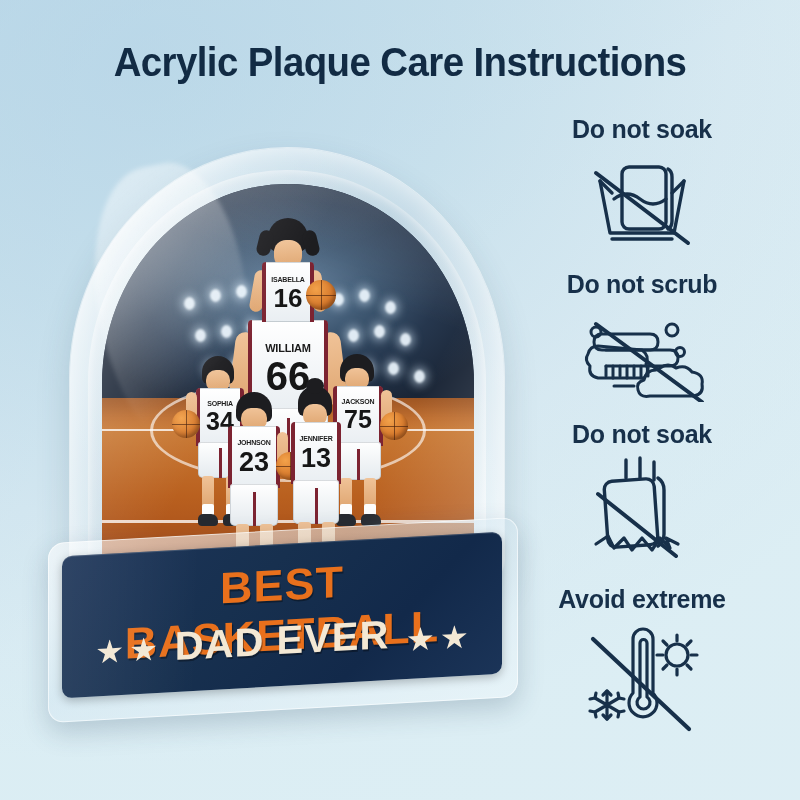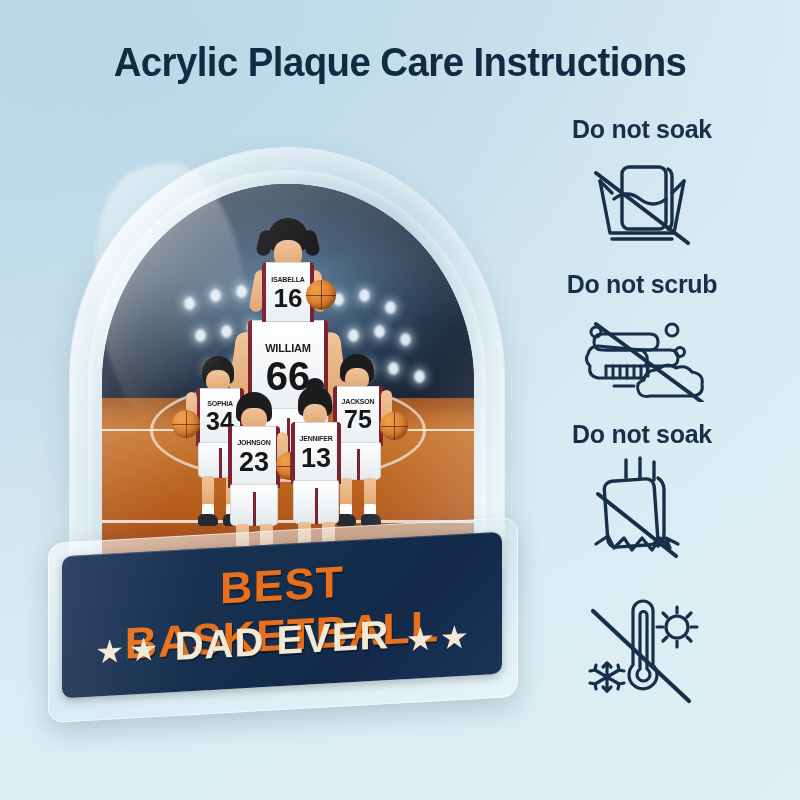--- a/index.html
+++ b/index.html
@@ -488,20 +488,21 @@
           <path d="M44 8 L44 26 M58 6 L58 26 M72 10 L72 28"></path>
           <rect x="24" y="28" width="50" height="66" rx="8" transform="rotate(-4 49 61)"></rect>
           <path d="M76 26 Q82 30 82 38 L82 82 Q82 90 76 94"></path>
           <path d="M14 92 L26 84 L32 96 L42 86 L50 98 L60 86 L70 98 L78 86 L88 96 L84 86 L96 92" stroke-width="3.2"></path>
           <path d="M16 42 L94 104" stroke-width="4"></path>
         </g>
       </svg>
     </div>
 
     <div class="care-item" id="care-3">
+      <div class="care-label">Avoid extreme</div>
       <svg class="care-icon" width="130" height="118" viewBox="0 0 130 118">
         <g fill="none" stroke="#17304a" stroke-width="3.2" stroke-linecap="round" stroke-linejoin="round">
           <path d="M56 22 a10 10 0 0 1 20 0 L76 76 a14 14 0 1 1 -20 0 Z"></path>
           <path d="M63 26 a3.5 3.5 0 0 1 7 0 L70 80 a6.5 6.5 0 1 1 -7 0 Z"></path>
           <circle cx="100" cy="38" r="11"></circle>
           <path d="M100 18 L100 24 M100 52 L100 58 M80 38 L86 38 M114 38 L120 38
                    M86 24 L90 28 M110 48 L114 52 M86 52 L90 48 M110 28 L114 24"></path>
           <g transform="translate(30,88)">
             <path d="M0 -14 L0 14 M-12 -7 L12 7 M-12 7 L12 -7"></path>
             <path d="M0 -14 L-4 -10 M0 -14 L4 -10 M0 14 L-4 10 M0 14 L4 10"></path>

